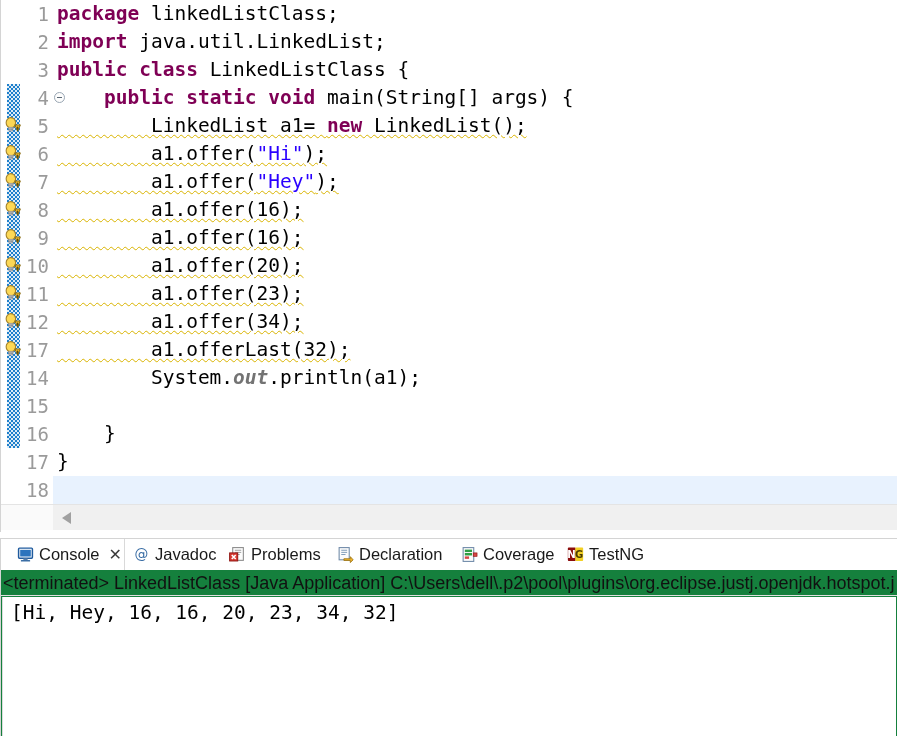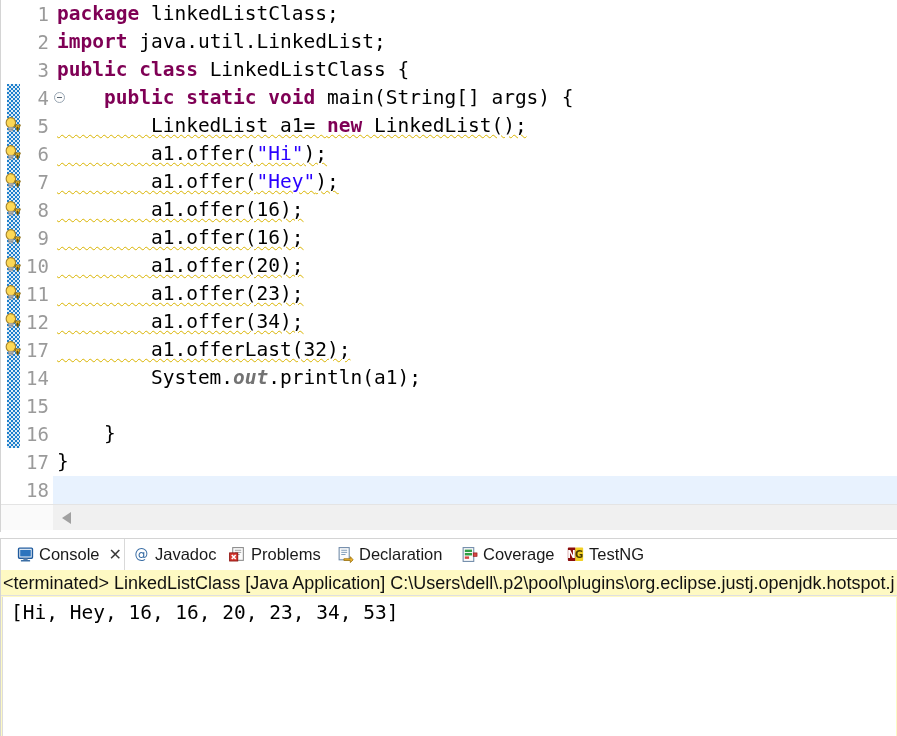--- a/index.html
+++ b/index.html
@@ -174,21 +174,21 @@
     left: 0; top: 532px;
     width: 897px; height: 6px;
     background: #ffffff;
   }
 
   
   #console-pane {
     position: absolute;
     left: 0; top: 538px;
     width: 897px; height: 198px;
-    background: #fef9c3;
+    background: #15803d;
     border-top: 1px solid #d4d4d4;
     border-left: 1px solid #d4d4d4;
     box-sizing: border-box;
   }
   #view-tabs {
     position: absolute;
     left: 0; top: 0;
     width: 896px; height: 31px;
     background: #ffffff;
   }
@@ -534,14 +534,14 @@
             <text x="4.3" y="11.4" font-family="DejaVu Sans, sans-serif" font-weight="bold" font-size="9.5" fill="#ffffff" text-anchor="middle">N</text>
             <rect x="7.8" y="1.5" width="7.4" height="12.5" rx="0.8" fill="#f2d024"></rect>
             <text x="11.5" y="11.4" font-family="DejaVu Sans, sans-serif" font-weight="bold" font-size="9.5" fill="#4a3c00" text-anchor="middle">G</text>
           </svg></span>
         <span>TestNG</span>
       </div>
     </div>
 
   <div id="console-desc">&lt;terminated&gt; LinkedListClass [Java Application] C:\Users\dell\.p2\pool\plugins\org.eclipse.justj.openjdk.hotspot.j</div>
 
-  <div id="console-output"><div class="console-line">[Hi, Hey, 16, 16, 20, 23, 34, 53]</div></div>
+  <div id="console-output"><div class="console-line">[Hi, Hey, 16, 16, 20, 23, 34, 32]</div></div>
 </div>
 
 </body></html>

